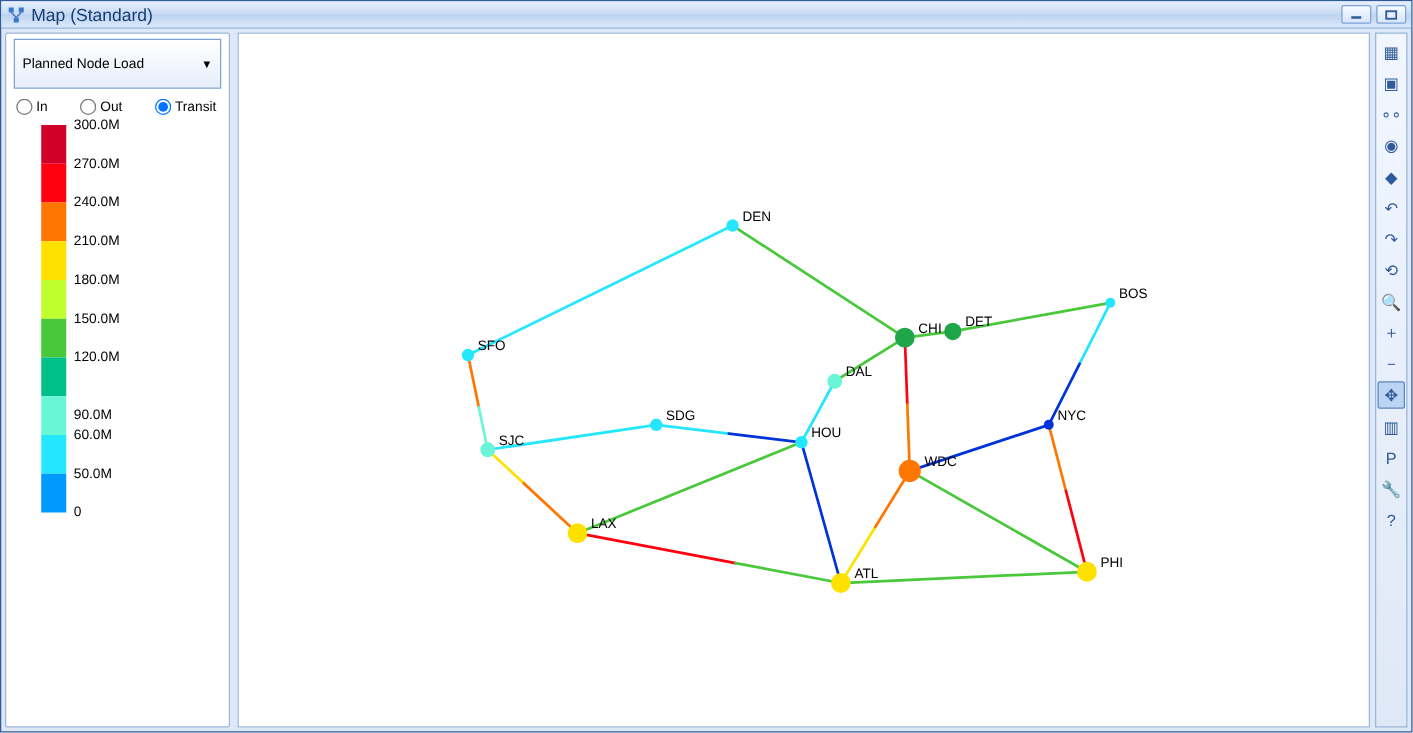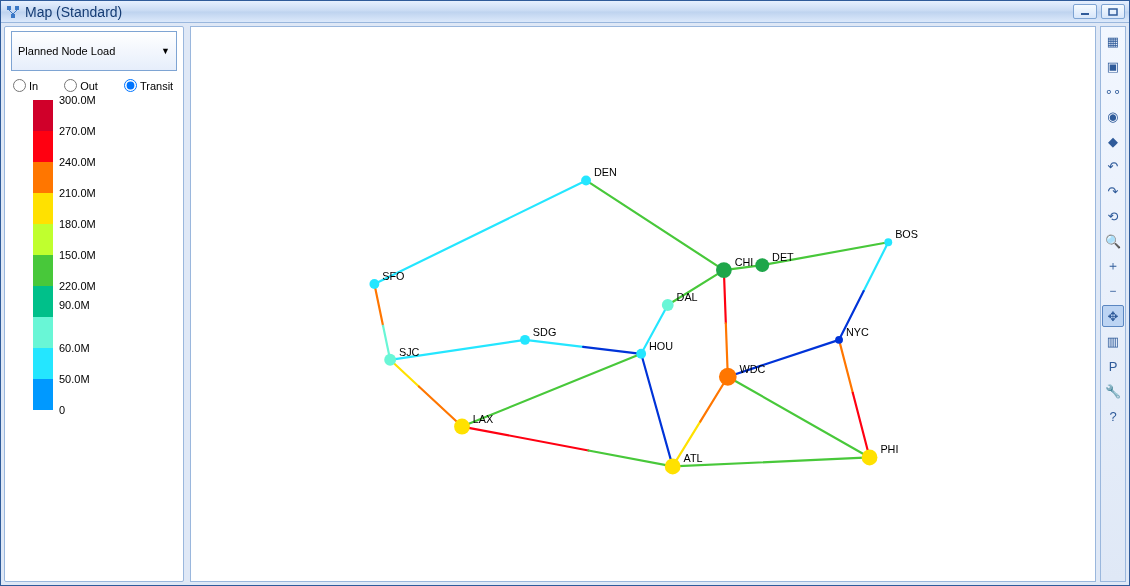--- a/index.html
+++ b/index.html
@@ -160,22 +160,22 @@
           <div class="legend-seg" style="top: 248px; height: 31px; background: rgb(36, 230, 255);"></div>
           <div class="legend-seg" style="top: 279px; height: 31px; background: rgb(0, 153, 255);"></div>
         </div>
       <div class="legend-labels" id="legend-labels">
           <span style="top: 0px; text-align: center;">300.0M</span>
           <span style="top: 31px; text-align: center;">270.0M</span>
           <span style="top: 62px;">240.0M</span>
           <span style="top: 93px;">210.0M</span>
           <span style="top: 124px;">180.0M</span>
           <span style="top: 155px;">150.0M</span>
-          <span style="top: 186px;">220.0M</span>
-          <span style="top: 205px;">90.0M</span>
+          <span style="top: 186px;">120.0M</span>
+          <span style="top: 232px;">90.0M</span>
           <span style="top: 248px; text-align: right;">60.0M</span>
           <span style="top: 279px;">50.0M</span>
           <span style="top: 310px;">0</span>
         </div>
     </div>
   </div>
 
   <div class="map">
     <svg id="map-svg" viewBox="0 0 900 556" preserveAspectRatio="none">
         <g>

